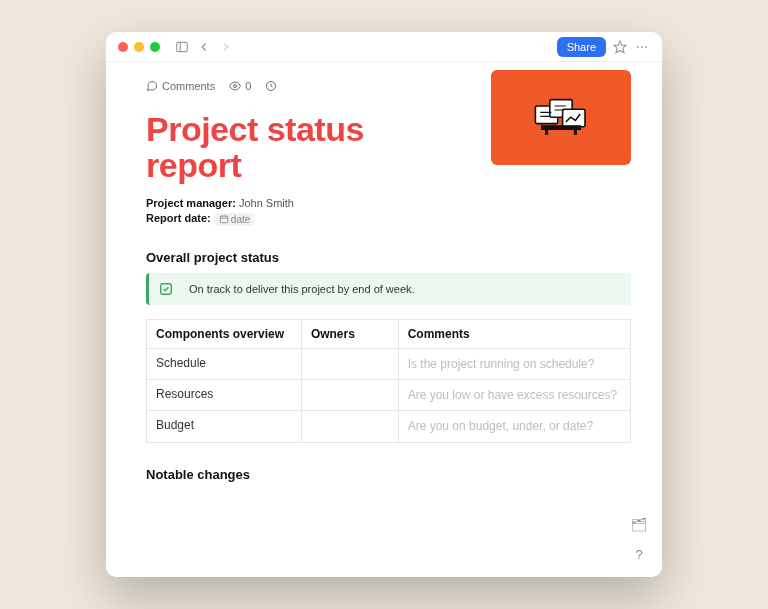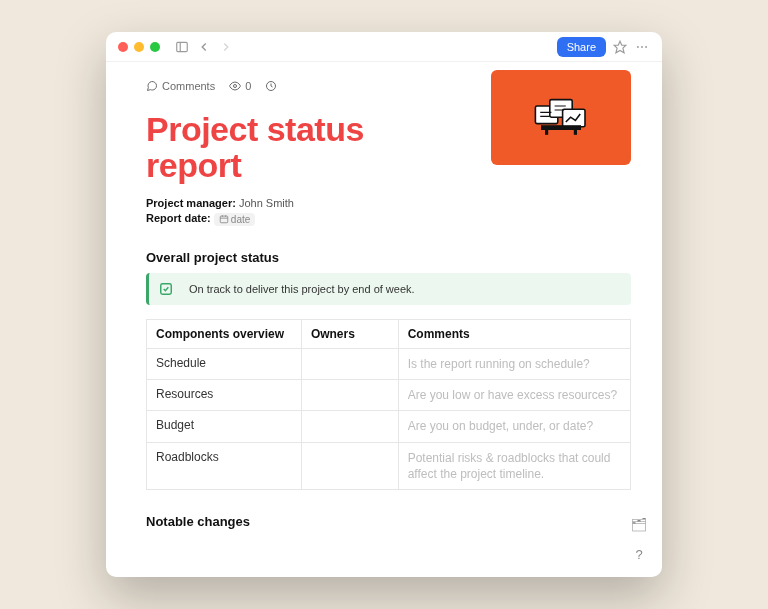--- a/index.html
+++ b/index.html
@@ -290,37 +290,32 @@
           <tr>
             <th>Components overview</th>
             <th>Owners</th>
             <th>Comments</th>
           </tr>
         </thead>
         <tbody id="table-body">
             <tr>
               <td class="comp-name">Schedule</td>
               <td class="comp-owner"></td>
-              <td class="comp-comment">Is the report running on schedule?</td>
+              <td class="comp-comment">Is the project running on schedule?</td>
             </tr>
             <tr>
               <td class="comp-name">Resources</td>
               <td class="comp-owner"></td>
               <td class="comp-comment">Are you low or have excess resources?</td>
             </tr>
             <tr>
               <td class="comp-name">Budget</td>
               <td class="comp-owner"></td>
               <td class="comp-comment">Are you on budget, under, or date?</td>
             </tr>
-            <tr>
-              <td class="comp-name">Roadblocks</td>
-              <td class="comp-owner"></td>
-              <td class="comp-comment">Potential risks &amp; roadblocks that could affect the project timeline.</td>
-            </tr>
           </tbody>
       </table>
 
       <h3 class="section-title">Notable changes</h3>
 
     </div>
   </div>
 
   <div class="float-btns">
     <div class="float-btn">🗂</div>

